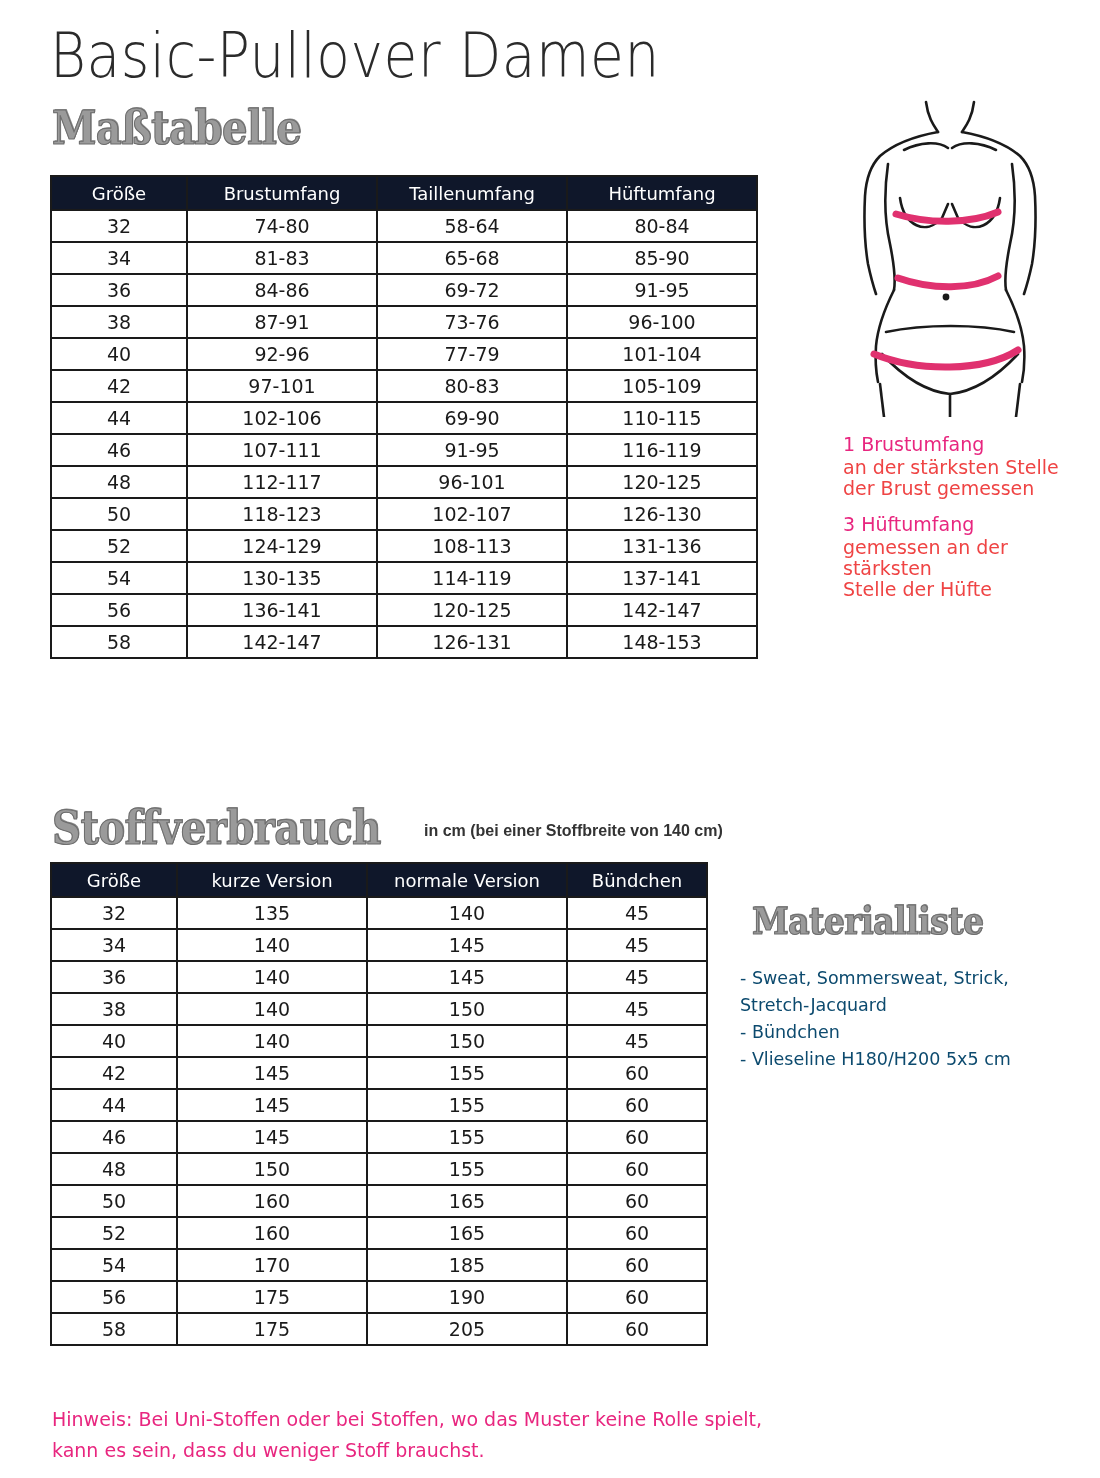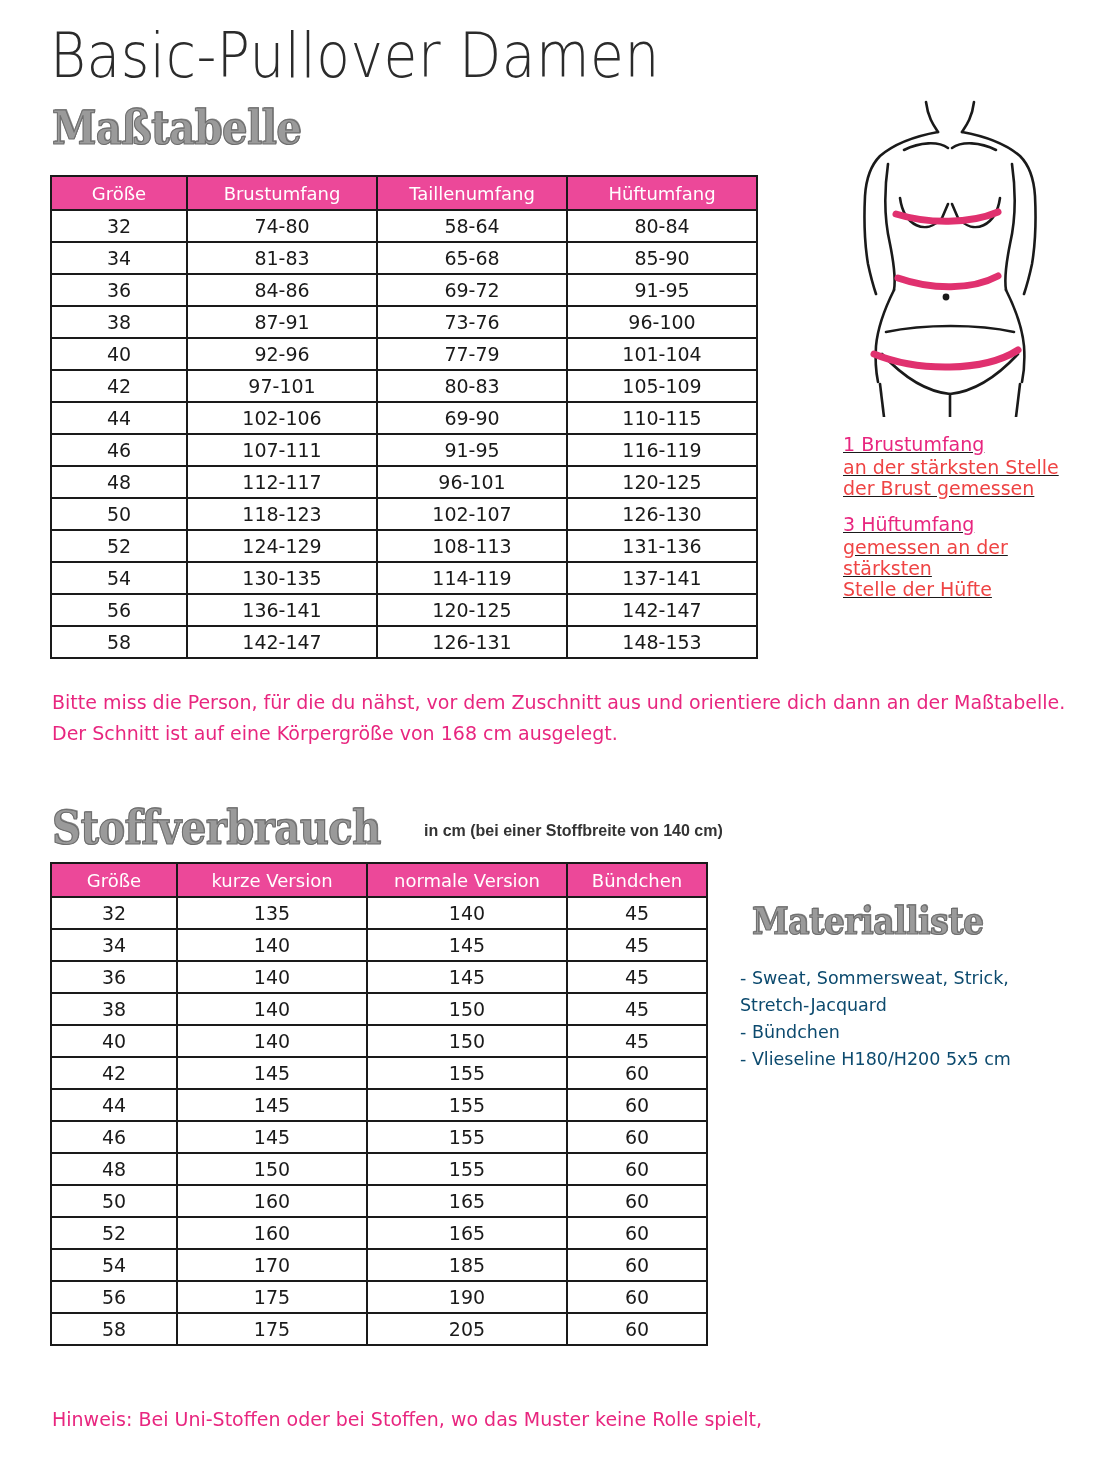--- a/index.html
+++ b/index.html
@@ -92,21 +92,21 @@
   table th, table td {
     border: 2px solid #1a1a1a;
     text-align: center;
     font-size: 19px;
     color: #1a1a1a;
     height: 32px;
     font-family: "DejaVu Sans", sans-serif;
     font-weight: normal;
   }
   table th {
-    background: #ec4899;
+    background: #0f172a;
     color: #ffffff;
     font-size: 18px;
     height: 34px;
     font-weight: normal;
   }
 
   #mass-table { left: 50px; top: 175px; width: 706px; }
   #mass-table col.c1 { width: 136px; }
   #mass-table col.c2 { width: 190px; }
   #mass-table col.c3 { width: 190px; }
@@ -125,21 +125,21 @@
     font-size: 19px;
     line-height: 31px;
     font-family: "DejaVu Sans", sans-serif;
     white-space: nowrap;
   }
   #measure-note { left: 52px; top: 687px; }
   #fabric-note  { left: 52px; top: 1404px; }
 
   
   #legend { position: absolute; left: 843px; top: 432px; width: 245px; }
-  .legend-block { margin-bottom: 13px; text-decoration: underline; }
+  .legend-block { margin-bottom: 13px; }
   .legend-title {
     color: #e8267f;
     font-size: 19px;
     font-family: "DejaVu Sans", sans-serif;
     line-height: 25px;
   }
   .legend-desc {
     color: #ef4444;
     font-size: 19px;
     font-family: "DejaVu Sans", sans-serif;
@@ -319,24 +319,20 @@
       <div class="legend-desc">an der stärksten Stelle</div>
       <div class="legend-desc">der Brust gemessen</div>
     </div>
     <div class="legend-block">
       <div class="legend-title">3 Hüftumfang</div>
       <div class="legend-desc">gemessen an der stärksten</div>
       <div class="legend-desc">Stelle der Hüfte</div>
     </div>
   </div>
 
-  <div class="pink-text" id="measure-note">
-    <div>Bitte miss die Person, für die du nähst, vor dem Zuschnitt aus und orientiere dich dann an der Maßtabelle.</div>
-    <div>Der Schnitt ist auf eine Körpergröße von 168 cm ausgelegt.</div>
-  </div>
 
   <div class="deco-heading" id="stoffverbrauch-heading">Stoffverbrauch</div>
   <div class="heading-note">in cm (bei einer Stoffbreite von 140 cm)</div>
 
   <table id="fabric-table">
     <colgroup>
         <col class="c1">
         <col class="c2">
         <col class="c3">
         <col class="c4">
@@ -440,15 +436,16 @@
   <div class="deco-heading" id="materialliste-heading">Materialliste</div>
   <div id="material-list">
       <div>- Sweat, Sommersweat, Strick,</div>
       <div>Stretch-Jacquard</div>
       <div>- Bündchen</div>
       <div>- Vlieseline H180/H200 5x5 cm</div>
     </div>
 
   <div class="pink-text" id="fabric-note">
     <div>Hinweis: Bei Uni-Stoffen oder bei Stoffen, wo das Muster keine Rolle spielt,</div>
+    <div>kann es sein, dass du weniger Stoff brauchst.</div>
   </div>
 
 </div>
 
 </body></html>

